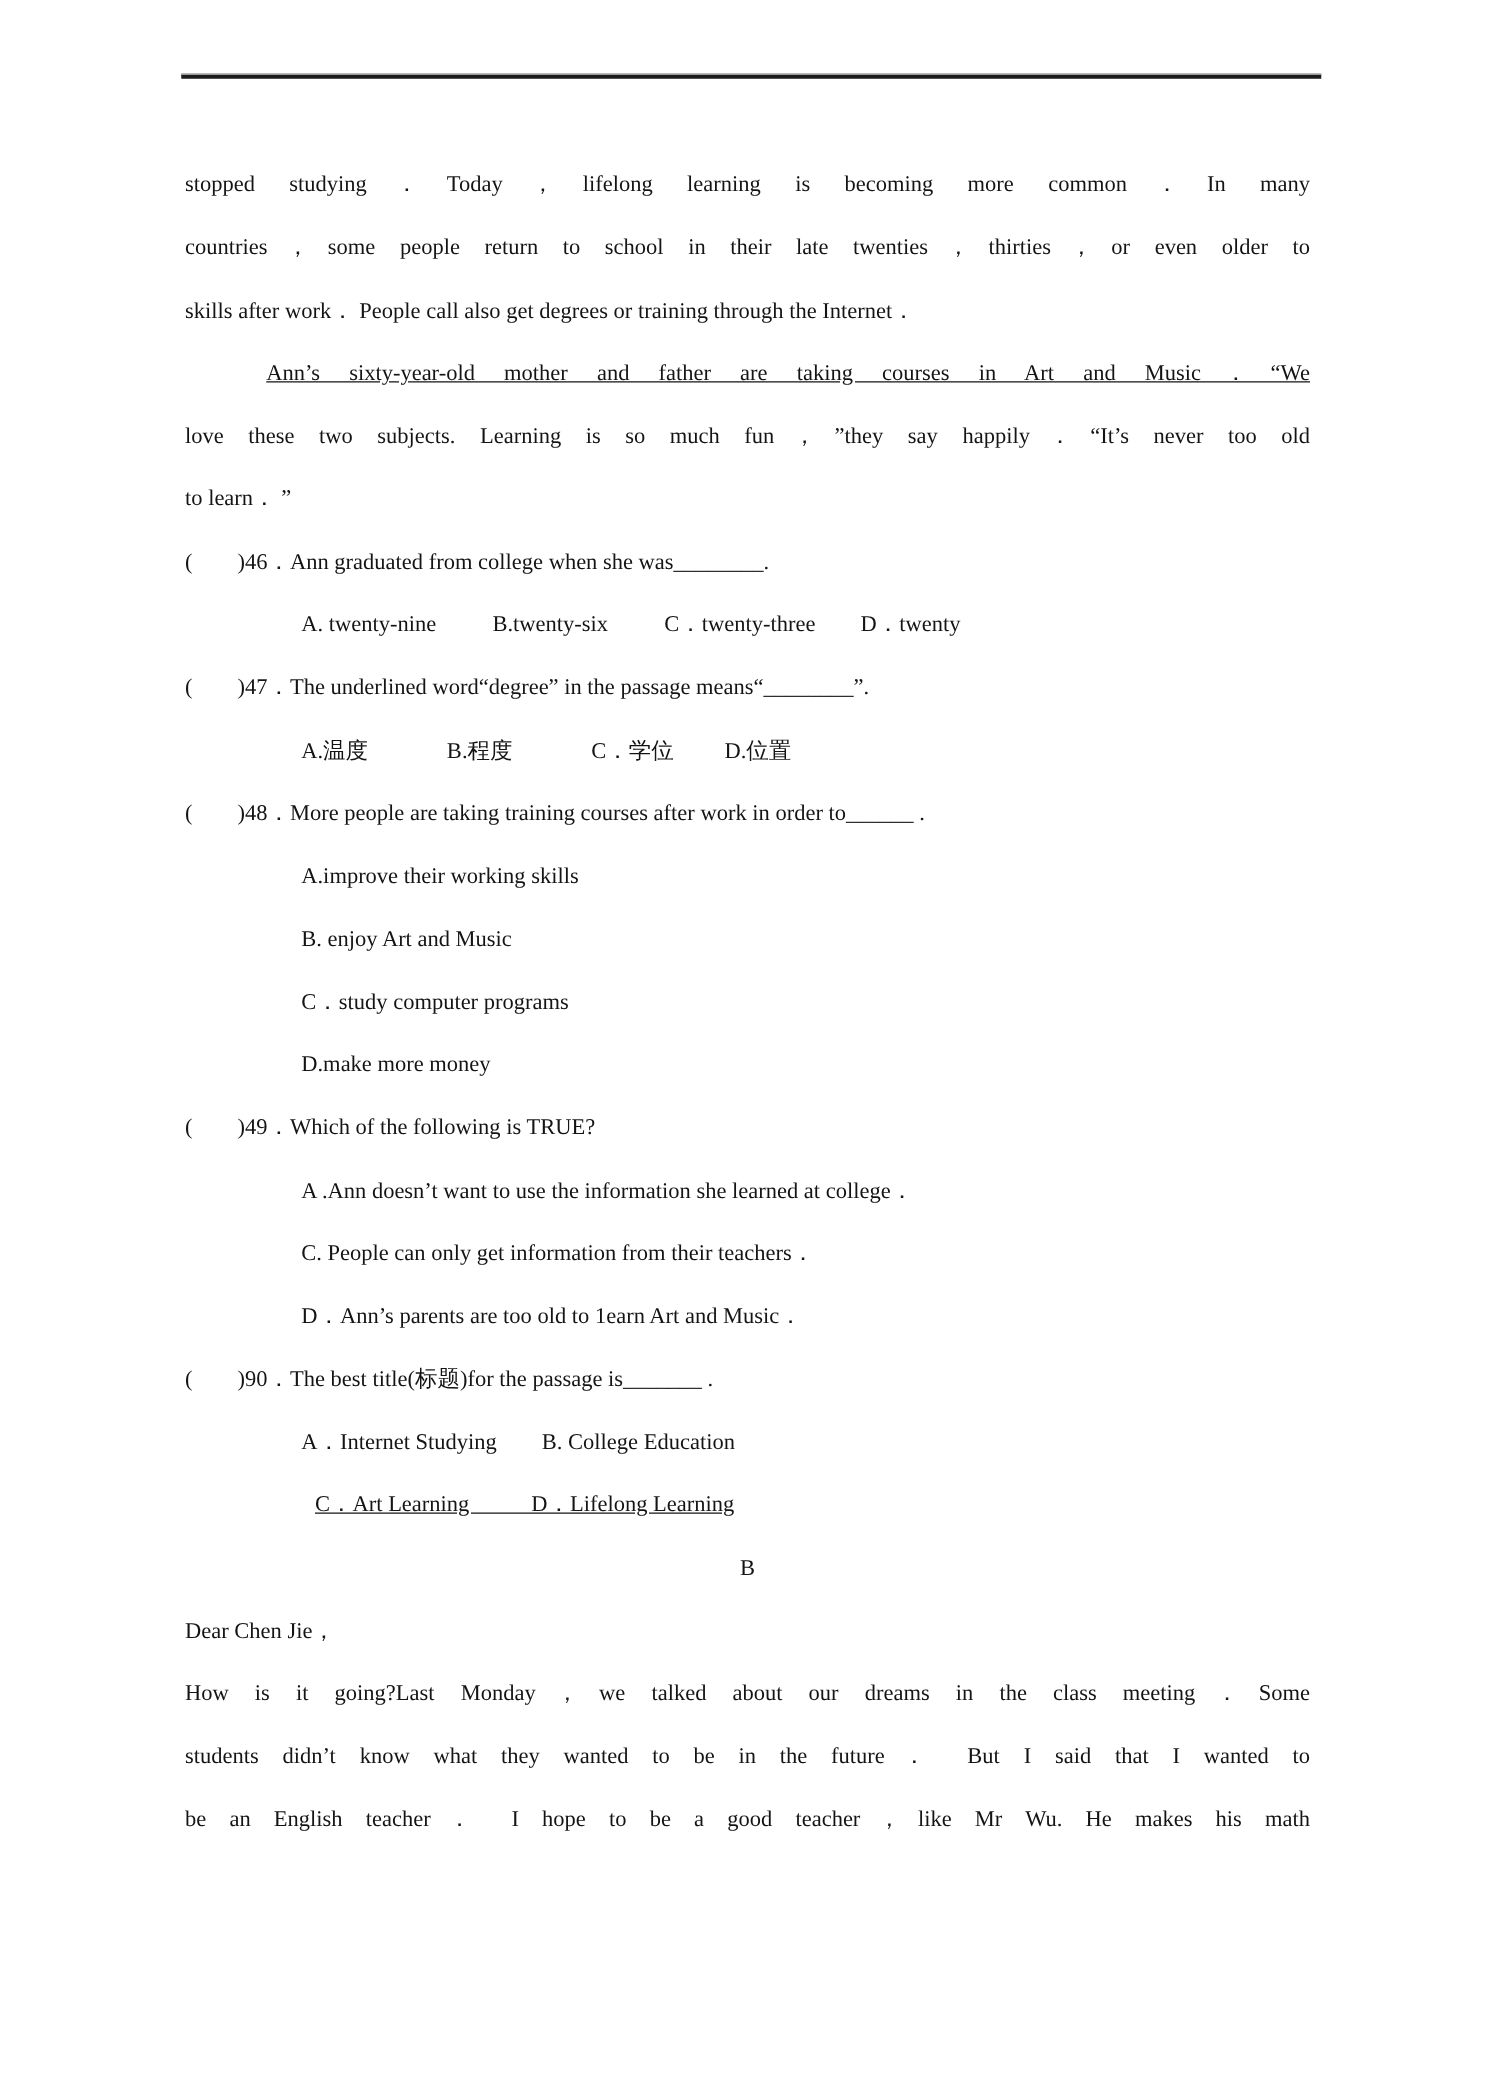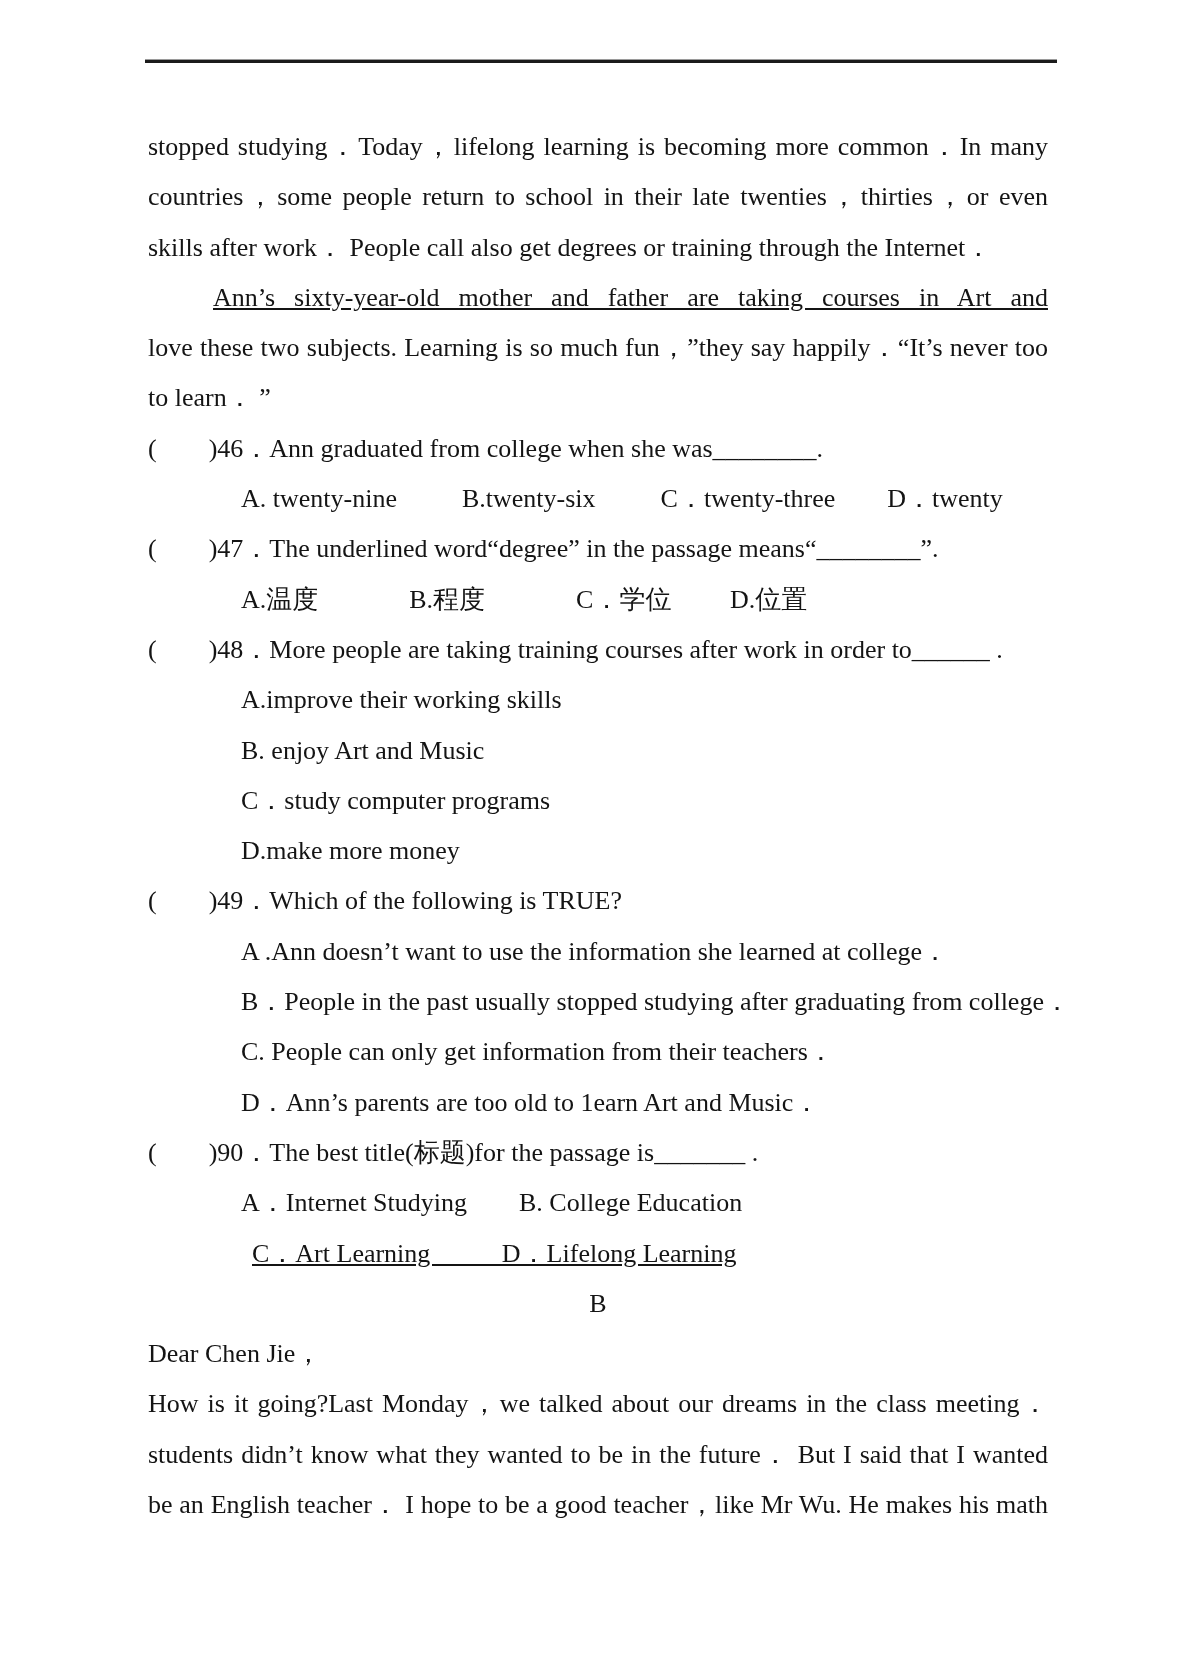--- a/index.html
+++ b/index.html
@@ -20,21 +20,21 @@
     height: 3px;
     background: #1b1b1b;
     border-top: 1px solid #9a9a9a;
   }
   .content {
     position: absolute;
     left: 148px;
     top: 0;
     width: 900px;
     padding-top: 122px;
-    font-size: 26px;
+    font-size: 18px;
     line-height: 50.3px;
   }
   .ln {
     height: 50.3px;
     white-space: pre;          
     overflow: visible;
   }
   .j {                          
     white-space: normal;
     text-align: justify;
@@ -70,21 +70,20 @@
     <div class="ln opt">A.温度              B.程度              C．学位         D.位置</div>
 
     <div class="ln">(        )48．More people are taking training courses after work in order to______ .</div>
     <div class="ln opt">A.improve their working skills</div>
     <div class="ln opt">B. enjoy Art and Music</div>
     <div class="ln opt">C．study computer programs</div>
     <div class="ln opt">D.make more money</div>
 
     <div class="ln">(        )49．Which of the following is TRUE?</div>
     <div class="ln opt">A .Ann doesn’t want to use the information she learned at college．</div>
-    <div class="ln opt">B．People in the past usually stopped studying after graduating from college．</div>
     <div class="ln opt">C. People can only get information from their teachers．</div>
     <div class="ln opt">D．Ann’s parents are too old to 1earn Art and Music．</div>
 
     <div class="ln">(        )90．The best title(标题)for the passage is_______ .</div>
     <div class="ln opt">A．Internet Studying        B. College Education</div>
     <div class="ln opt2">C．Art Learning           D．Lifelong Learning</div>
 
     <div class="ln center">B</div>
 
     <div class="ln">Dear Chen Jie，</div>

